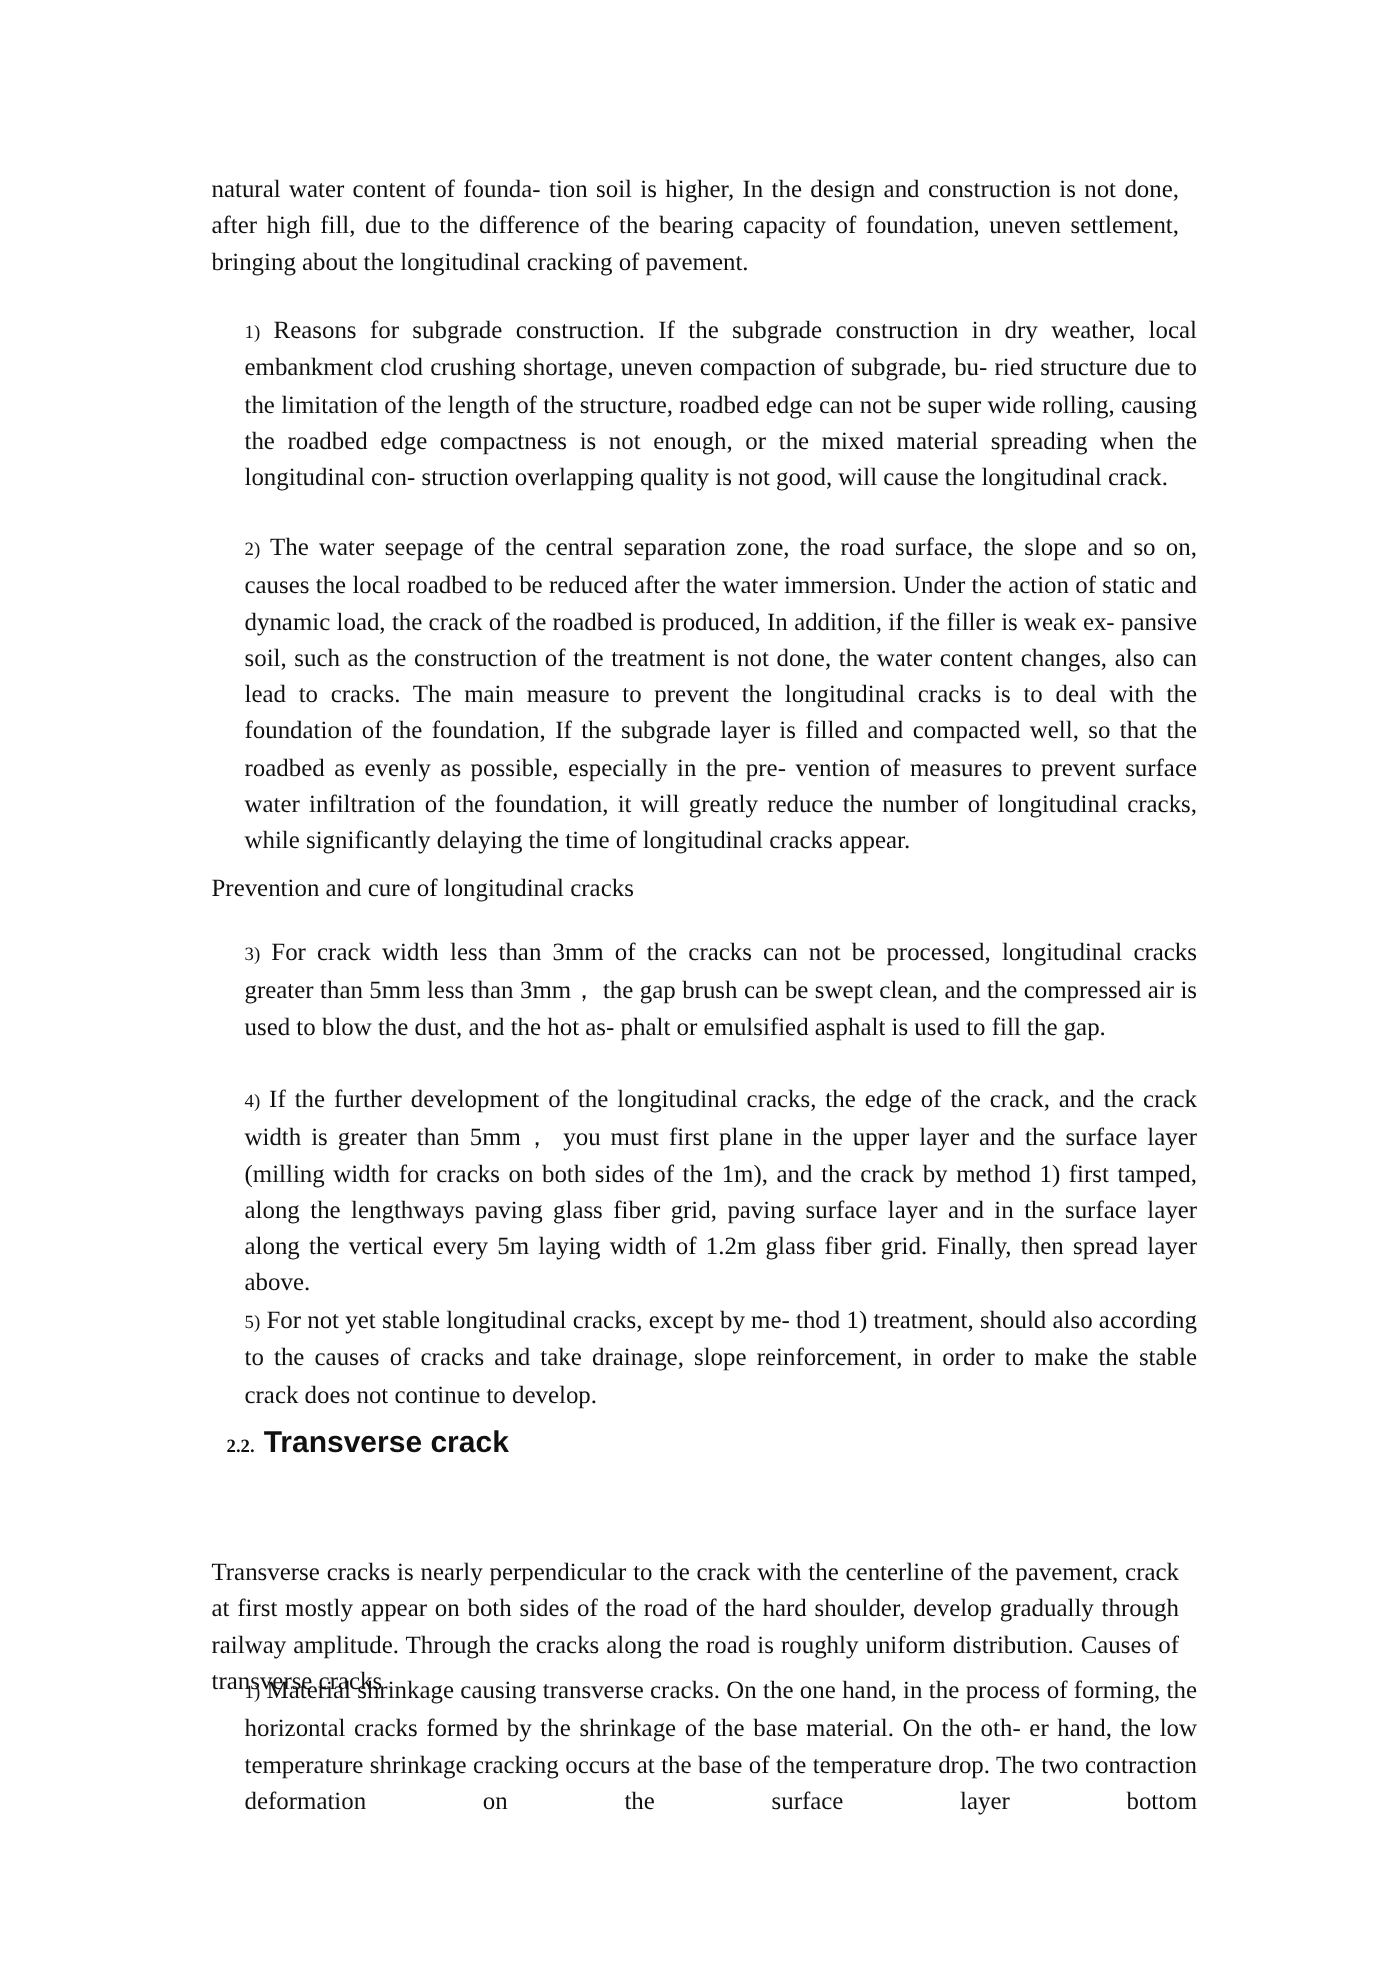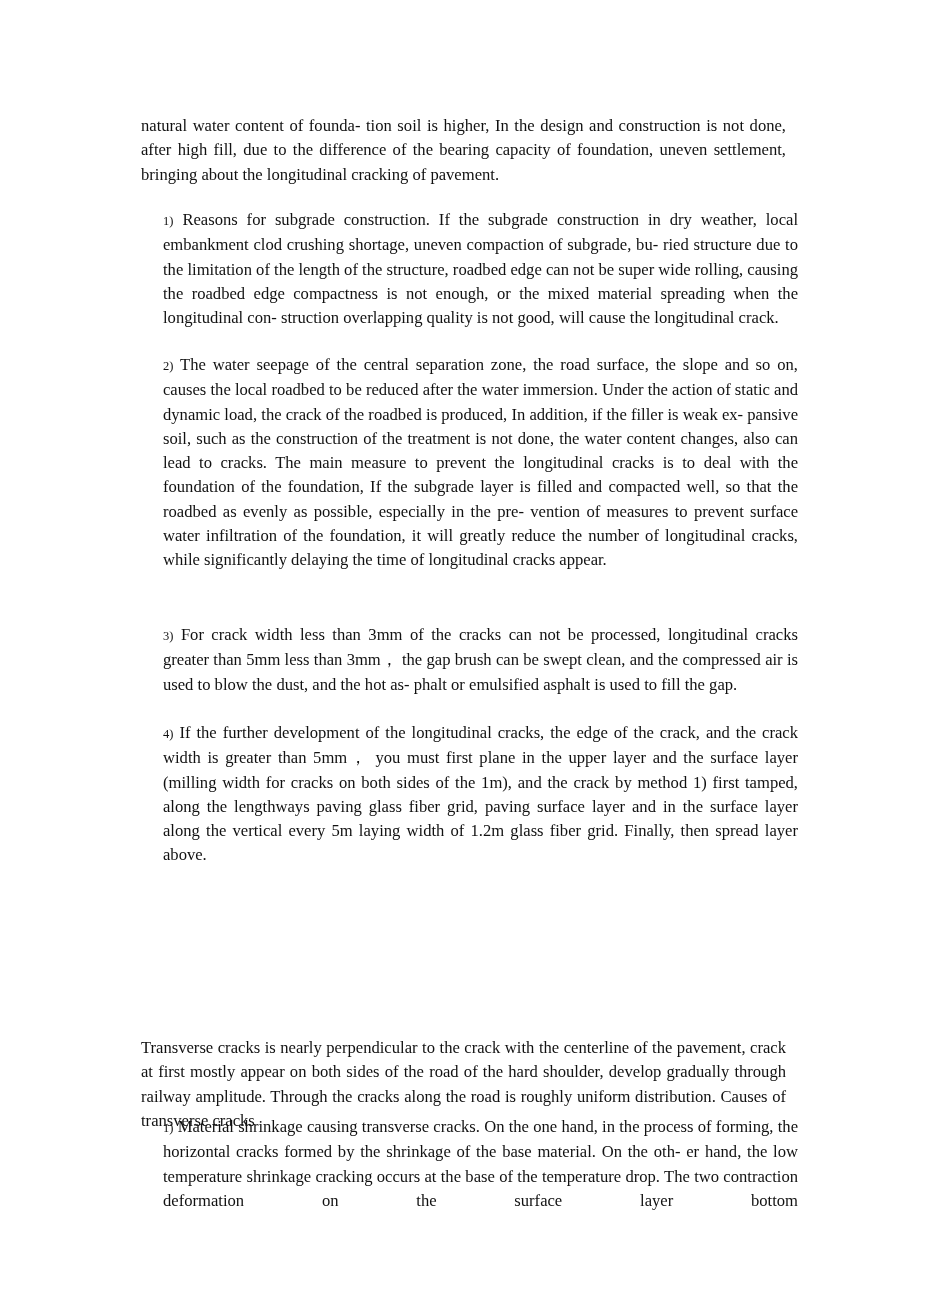--- a/index.html
+++ b/index.html
@@ -74,24 +74,27 @@
 <body>
 
 <div class="page">
 
   <p class="para last-left" style="top:114px;">natural water content of founda- tion soil is higher, In the design and construction is not done, after high fill, due to the difference of the bearing capacity of foundation, uneven settlement, bringing about the longitudinal cracking of pavement.</p>
 
   <p class="item" style="top:196px;"><span class="num">1)</span> <span>Reasons for subgrade construction. If the subgrade construction in dry weather, local embankment clod crushing shortage, uneven compaction of subgrade, bu- ried structure due to the limitation of the length of the structure, roadbed edge can not be super wide rolling, causing the roadbed edge compactness is not enough, or the mixed material spreading when the longitudinal con- struction overlapping quality is not good, will cause the longitudinal crack.</span></p>
 
   <p class="item" style="top:341px;"><span class="num">2)</span> <span>The water seepage of the central separation zone, the road surface, the slope and so on, causes the local roadbed to be reduced after the water immersion. Under the action of static and dynamic load, the crack of the roadbed is produced, In addition, if the filler is weak ex- pansive soil, such as the construction of the treatment is not done, the water content changes, also can lead to cracks. The main measure to prevent the longitudinal cracks is to deal with the foundation of the foundation, If the subgrade layer is filled and compacted well, so that the roadbed as evenly as possible, especially in the pre- vention of measures to prevent surface water infiltration of the foundation, it will greatly reduce the number of longitudinal cracks, while significantly delaying the time of longitudinal cracks appear.</span></p>
 
+  <p class="plain-line" style="top:582px;">Prevention and cure of longitudinal cracks</p>
 
   <p class="item" style="top:611px;"><span class="num">3)</span> <span>For crack width less than 3mm of the cracks can not be processed, longitudinal cracks greater than 5mm less than 3mm， the gap brush can be swept clean, and the compressed air is used to blow the dust, and the hot as- phalt or emulsified asphalt is used to fill the gap.</span></p>
 
   <p class="item" style="top:709px;"><span class="num">4)</span> <span>If the further development of the longitudinal cracks, the edge of the crack, and the crack width is greater than 5mm， you must first plane in the upper layer and the surface layer (milling width for cracks on both sides of the 1m), and the crack by method 1) first tamped, along the lengthways paving glass fiber grid, paving surface layer and in the surface layer along the vertical every 5m laying width of 1.2m glass fiber grid. Finally, then spread layer above.</span></p>
 
+  <p class="item" style="top:856px;"><span class="num">5)</span> <span>For not yet stable longitudinal cracks, except by me- thod 1) treatment, should also according to the causes of cracks and take drainage, slope reinforcement, in order to make the stable crack does not continue to develop.</span></p>
 
+  <h2 class="heading"><span class="sec-num">2.2.</span> <span class="sec-title">Transverse crack</span></h2>
 
   <p class="para last-left" style="top:1036px;">Transverse cracks is nearly perpendicular to the crack with the centerline of the pavement, crack at first mostly appear on both sides of the road of the hard shoulder, develop gradually through railway amplitude. Through the cracks along the road is roughly uniform distribution. Causes of transverse cracks</p>
 
   <p class="item" style="top:1103px; text-align-last: justify;"><span class="num">1)</span> <span>Material shrinkage causing transverse cracks. On the one hand, in the process of forming, the horizontal cracks formed by the shrinkage of the base material. On the oth- er hand, the low temperature shrinkage cracking occurs at the base of the temperature drop. The two contraction deformation on the surface layer bottom</span></p>
 
 </div>
 
 </body></html>

